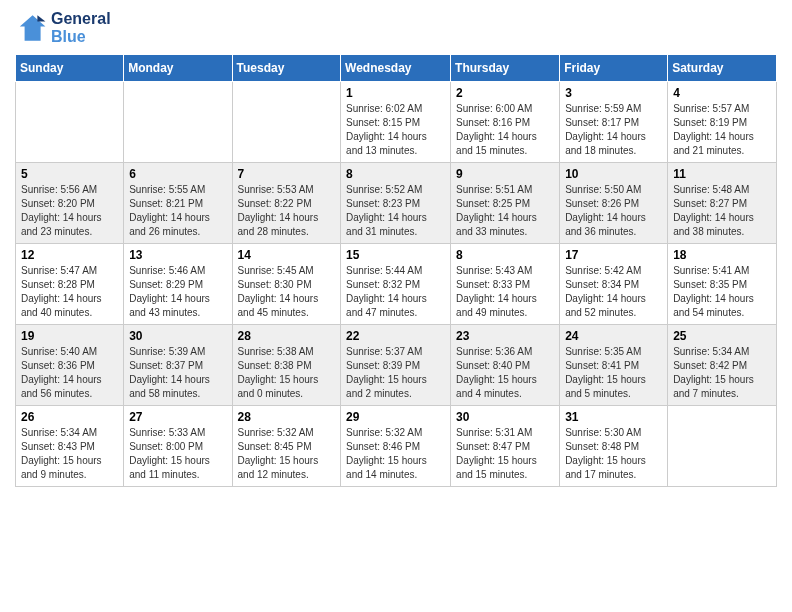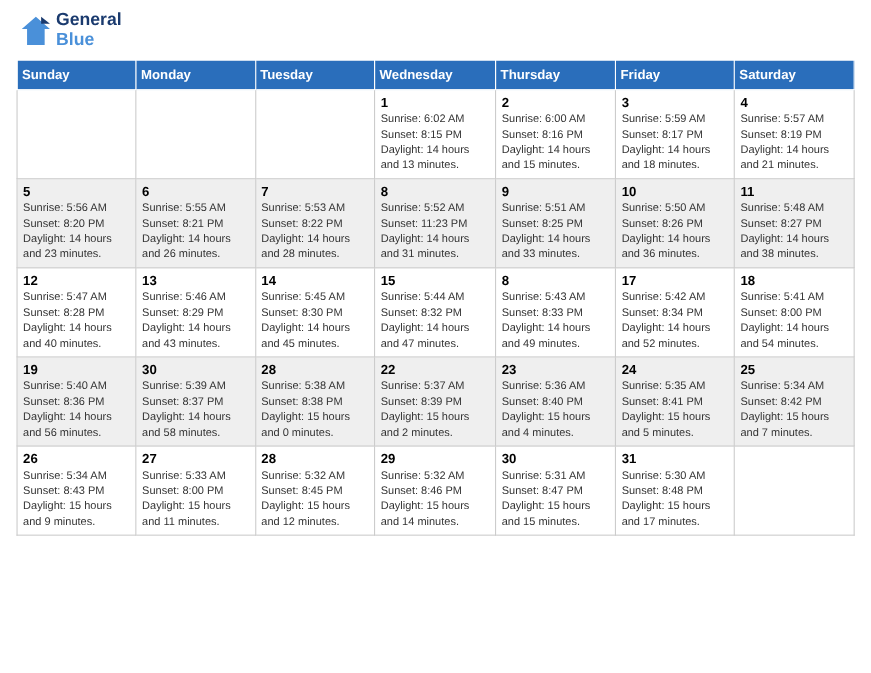--- a/index.html
+++ b/index.html
@@ -159,21 +159,21 @@
         </td>
         <td>
           <div class="day-number">7</div>
           <div class="day-info" style="white-space: pre-line;">Sunrise: 5:53 AM
 Sunset: 8:22 PM
 Daylight: 14 hours and 28 minutes.</div>
         </td>
         <td>
           <div class="day-number">8</div>
           <div class="day-info" style="white-space: pre-line;">Sunrise: 5:52 AM
-Sunset: 11:23 PM
+Sunset: 8:23 PM
 Daylight: 14 hours and 31 minutes.</div>
         </td>
         <td>
           <div class="day-number">9</div>
           <div class="day-info" style="white-space: pre-line;">Sunrise: 5:51 AM
 Sunset: 8:25 PM
 Daylight: 14 hours and 33 minutes.</div>
         </td>
         <td>
           <div class="day-number">10</div>
@@ -221,21 +221,21 @@
         </td>
         <td>
           <div class="day-number">17</div>
           <div class="day-info" style="white-space: pre-line;">Sunrise: 5:42 AM
 Sunset: 8:34 PM
 Daylight: 14 hours and 52 minutes.</div>
         </td>
         <td>
           <div class="day-number">18</div>
           <div class="day-info" style="white-space: pre-line;">Sunrise: 5:41 AM
-Sunset: 8:00 PM
+Sunset: 8:35 PM
 Daylight: 14 hours and 54 minutes.</div>
         </td>
       </tr>
       <tr>
         <td>
           <div class="day-number">19</div>
           <div class="day-info" style="white-space: pre-line;">Sunrise: 5:40 AM
 Sunset: 8:36 PM
 Daylight: 14 hours and 56 minutes.</div>
         </td>

